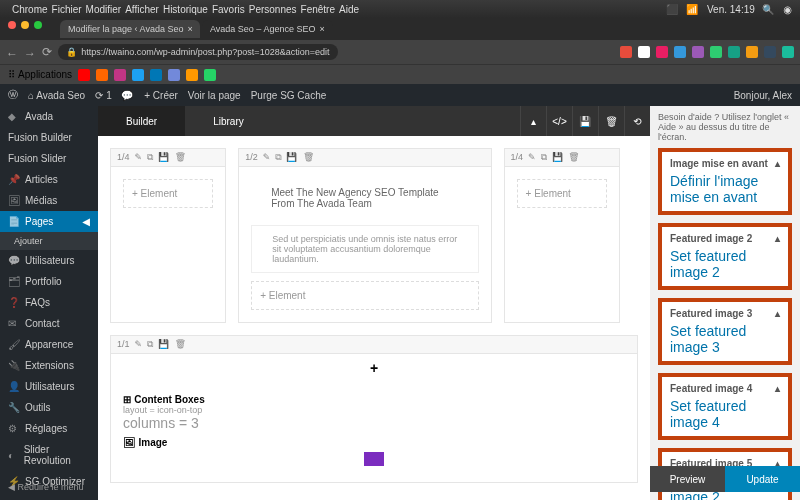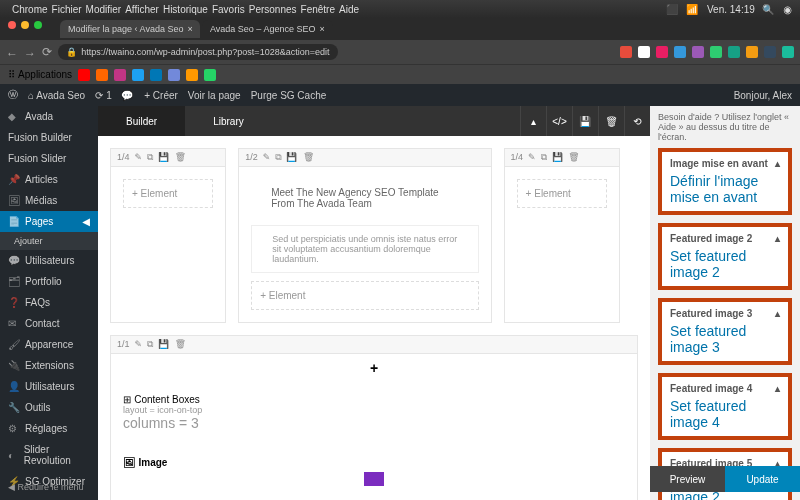--- a/index.html
+++ b/index.html
@@ -264,25 +264,25 @@
             <div class="colhead">
                 <span>1/1</span>
                 <span>✎</span>
                 <span>⧉</span>
                 <span>💾</span>
                 <span>🗑</span>
               </div>
             <div style="text-align:center;padding:6px;font-weight:bold;font-size:14px">+</div>
             <div class="colbody">
               <div>
-                <div style="font-weight:400">⊞ <span>Content Boxes</span></div>
+                <div style="font-weight:700">⊞ <span>Content Boxes</span></div>
                 <div style="color:#999;font-size:9px">layout = icon-on-top</div>
                 <div style="color:#999;font-size:14px">columns = 3</div>
               </div>
-              <div style="margin-top:26px">
+              <div style="margin-top:6px">
                 <div style="font-weight:600">🖼 <span>Image</span></div>
                 <div style="width:20px;height:14px;background:#7b2cbf;margin:4px auto"></div>
               </div>
             </div>
           </div>
         </div>
       </div>
     </div>
 
     <div class="meta">

